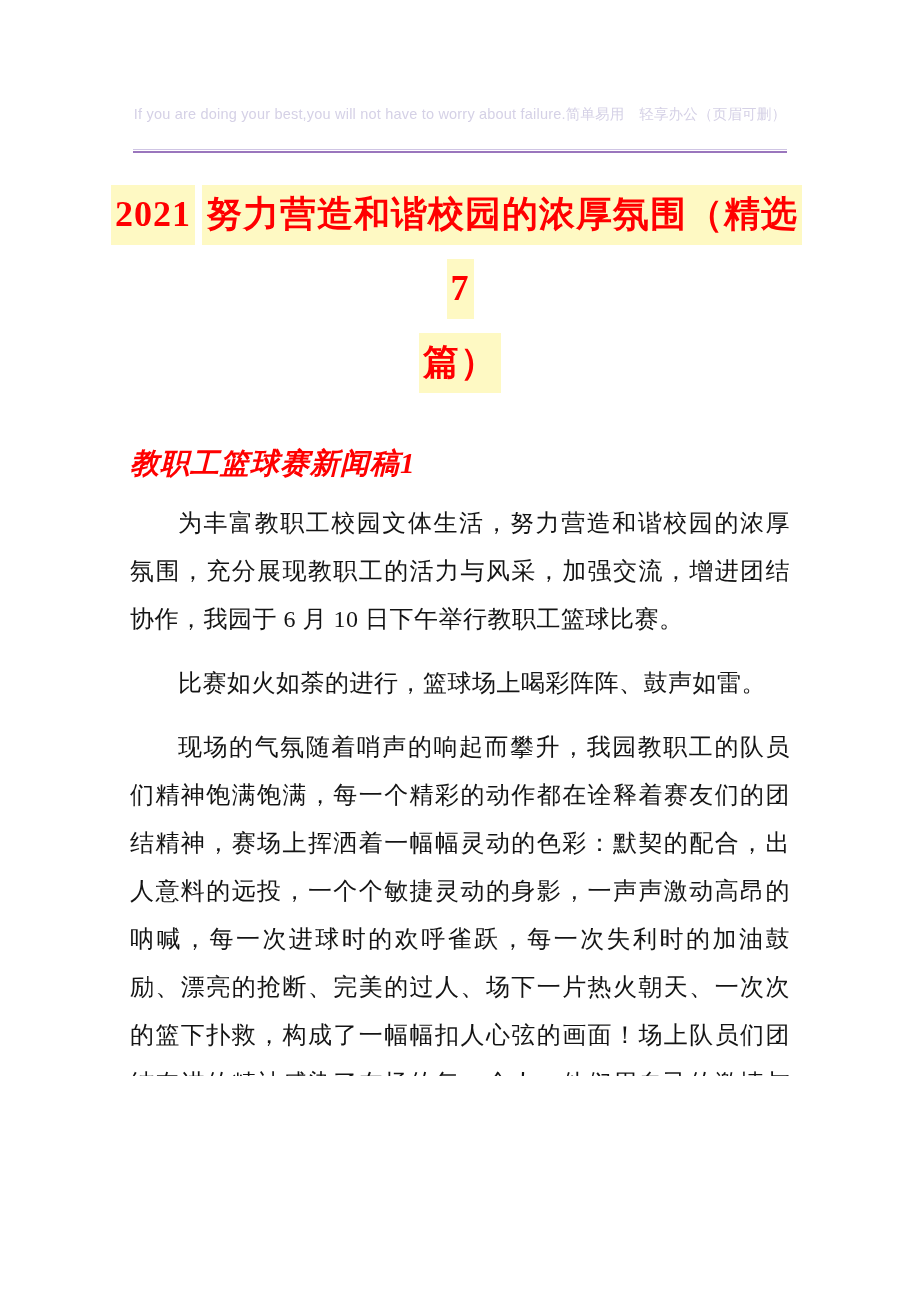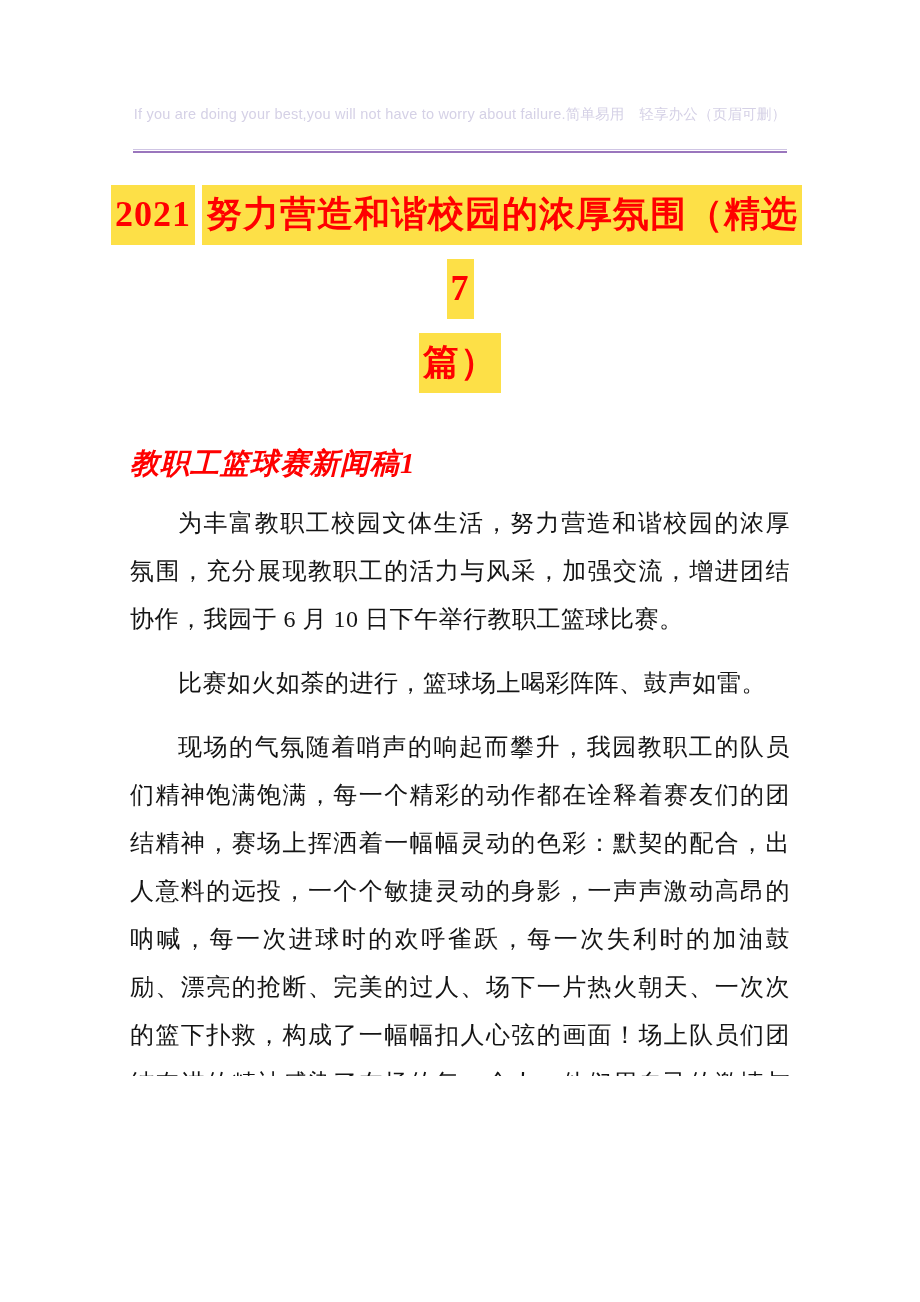--- a/index.html
+++ b/index.html
@@ -7,21 +7,21 @@
   .page{position:relative;width:920px;height:1076px;background:#ffffff;overflow:hidden;}
 
   .doc-header{margin-top:106px;text-align:center;font-family:"Liberation Sans","DejaVu Sans",sans-serif;
     font-size:14.5px;line-height:17px;color:#d5d1e6;letter-spacing:0.2px;}
 
   .header-divider{margin:26px 133px 0 133px;height:0;
     border-top:1px solid #cfc5e4;border-bottom:2px solid #9a76bd;padding-top:1px;}
 
   .doc-title{margin:24px 110px 0 110px;text-align:center;font-size:36px;font-weight:bold;
     color:#ff0000;line-height:74px;letter-spacing:1px;}
-  .doc-title .hl{background:#fde047;padding:9px 4px 11px 4px;}
+  .doc-title .hl{background:#fef9c3;padding:9px 4px 11px 4px;}
   .doc-title .gap{margin-right:7px;}
 
   .section-heading{margin:44px 0 16px 130px;font-size:29px;line-height:40px;font-weight:bold;
     font-style:italic;color:#ff0000;letter-spacing:1px;}
 
   .body-para{margin:16px 130px 0 130px;font-size:24px;line-height:48px;color:#141414;
     text-align:justify;text-indent:2em;letter-spacing:0.5px;}
 </style>
 </head>
 <body>

